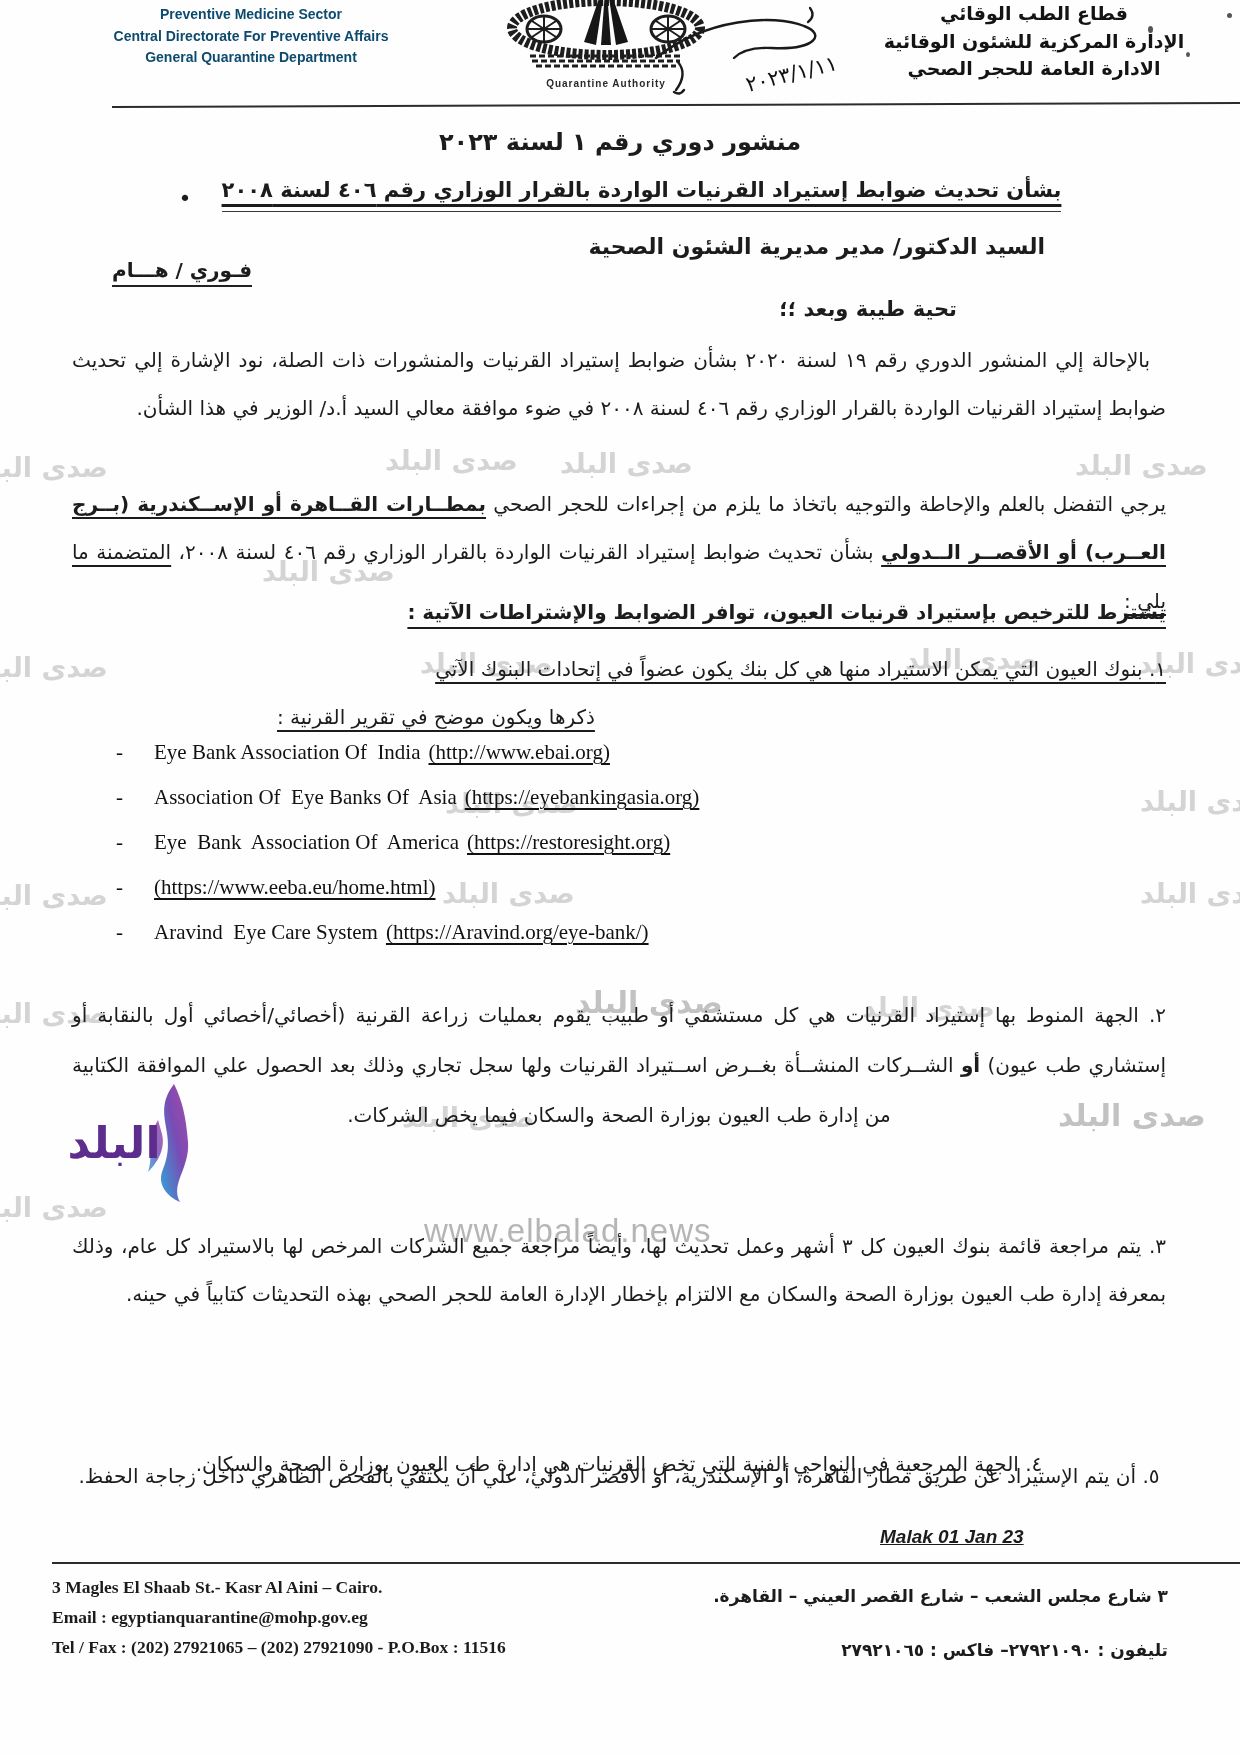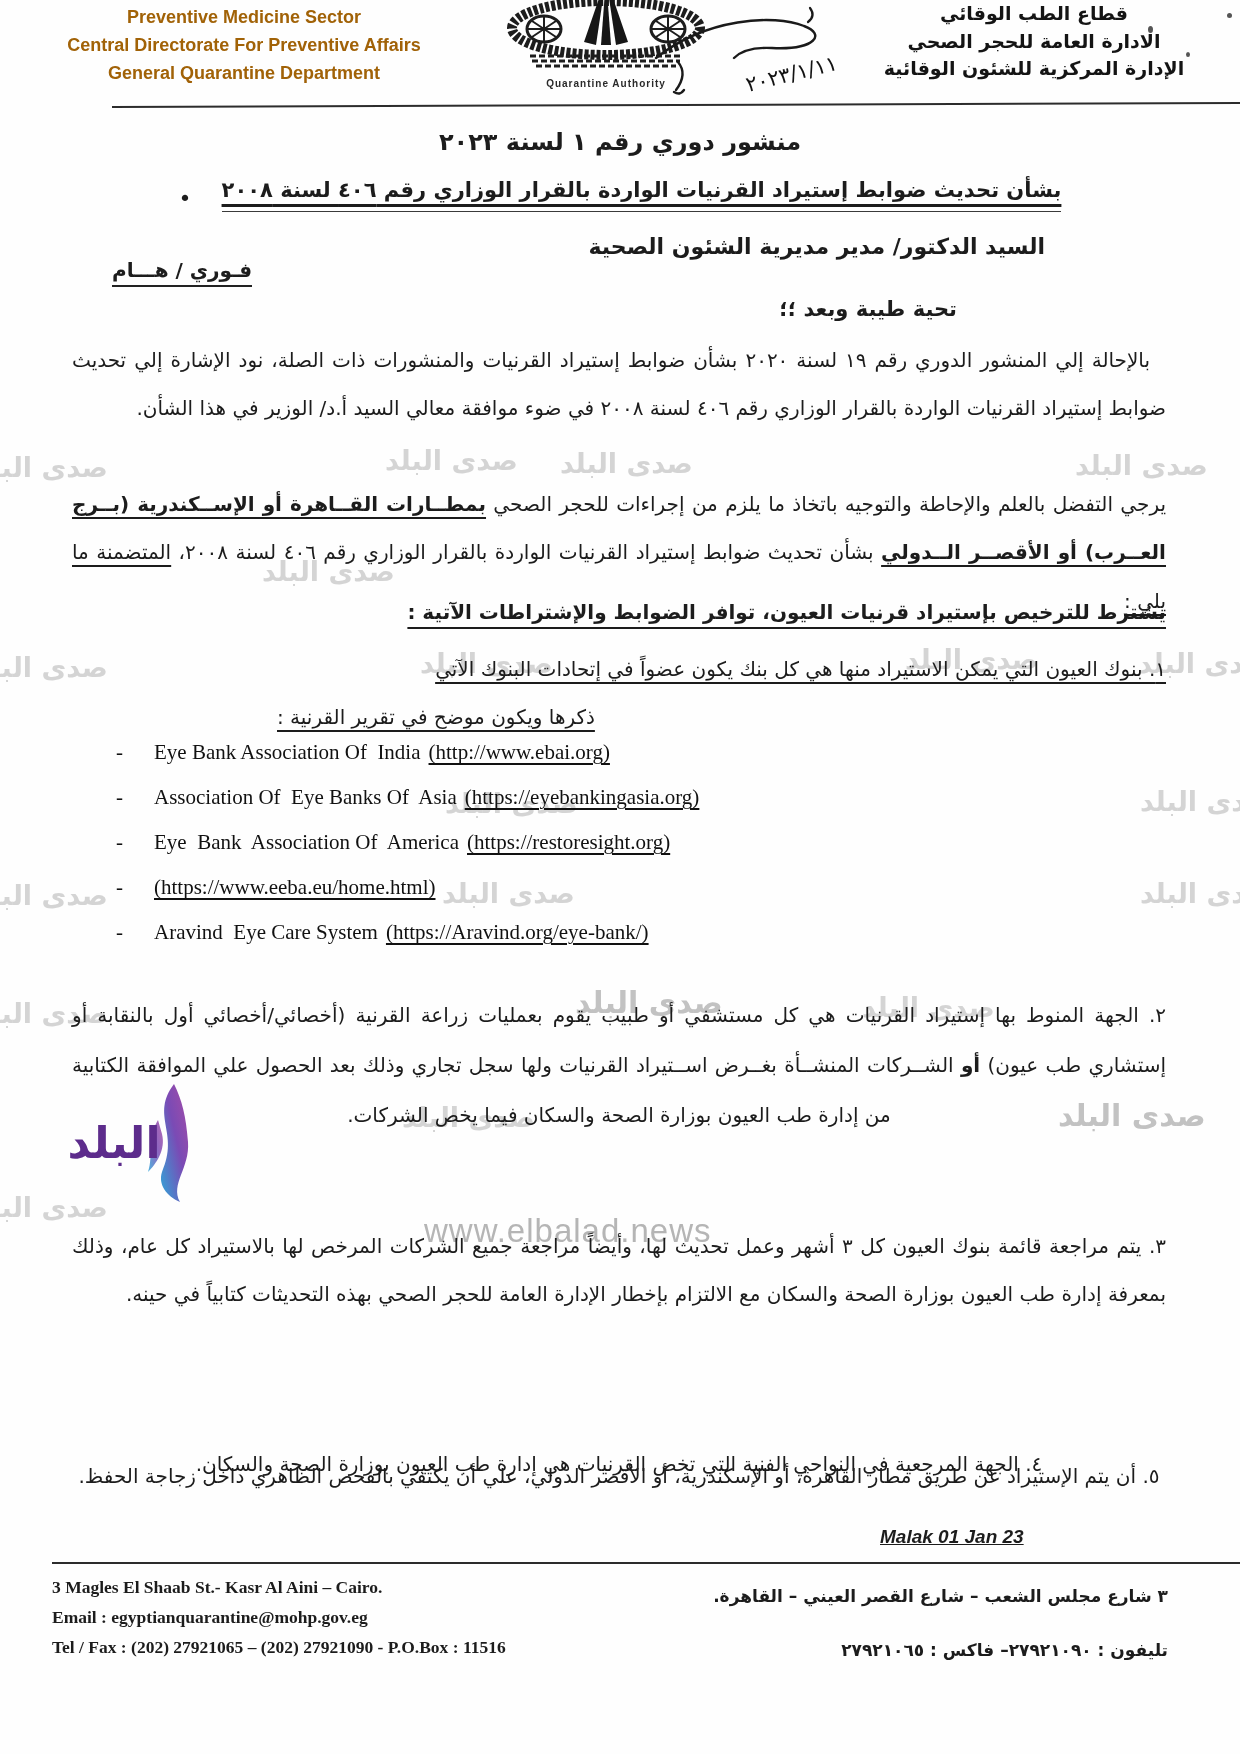--- a/index.html
+++ b/index.html
@@ -5,22 +5,22 @@
   html,body{margin:0;padding:0;}
   body{
     width:1240px;height:1754px;position:relative;overflow:hidden;
     background:#fefefe;color:#1c1c1c;
     font-family:"DejaVu Sans",sans-serif;
   }
   .abs{position:absolute;}
   .ar{direction:rtl;}
   .b{font-weight:bold;}
   
-  .hdr-en{left:26px;top:4px;width:436px;text-align:center;
-    font-family:"Liberation Sans",sans-serif;font-weight:bold;font-size:18px;line-height:1.55;color:#a16207;z-index:3;}
+  .hdr-en{left:33px;top:4px;width:436px;text-align:center;
+    font-family:"Liberation Sans",sans-serif;font-weight:bold;font-size:14px;line-height:1.55;color:#0c4a6e;z-index:3;}
   .hdr-ar{right:34px;top:0px;width:344px;text-align:center;direction:rtl;
     font-weight:bold;font-size:19px;line-height:1.45;color:#141414;z-index:3;}
   .hdr-logo{left:492px;top:0;width:228px;height:94px;z-index:3;}
   .hdr-hand{left:648px;top:0;width:210px;height:108px;z-index:4;}
   .hdr-rule{left:112px;top:104px;width:1128px;border-top:2px solid #2c2c2c;transform:rotate(-0.2deg);z-index:2;}
   .speck{position:absolute;background:#555;border-radius:50%;z-index:3;}
   
   .doc-title{left:0;top:128px;width:100%;text-align:center;font-weight:bold;font-size:24px;z-index:3;}
   .subject-row{left:0;top:178px;width:100%;display:flex;justify-content:center;align-items:flex-start;gap:30px;z-index:3;}
   .subject-bullet{font-size:22px;margin-top:8px;}
@@ -109,22 +109,22 @@
 </svg>
 
 <div class="abs hdr-en">
   <div>Preventive Medicine Sector</div>
   <div>Central Directorate For Preventive Affairs</div>
   <div>General Quarantine Department</div>
 </div>
 
 <div class="abs hdr-ar">
   <div>قطاع الطب الوقائي</div>
+  <div>الإدارة المركزية للشئون الوقائية</div>
   <div>الادارة العامة للحجر الصحي</div>
-  <div>الإدارة المركزية للشئون الوقائية</div>
 </div>
 
 <svg class="abs hdr-logo" viewBox="0 0 228 94">
   <ellipse cx="114" cy="28" rx="94" ry="27" fill="none" stroke="#1d1d1d" stroke-width="10" stroke-dasharray="4 2"></ellipse>
   <ellipse cx="52" cy="29" rx="17" ry="13" fill="none" stroke="#1d1d1d" stroke-width="3"></ellipse>
   <path d="M40,21 L64,37 M64,21 L40,37 M52,16 L52,42 M35,29 L69,29" stroke="#1d1d1d" stroke-width="2"></path>
   <ellipse cx="176" cy="29" rx="17" ry="13" fill="none" stroke="#1d1d1d" stroke-width="3"></ellipse>
   <path d="M164,21 L188,37 M188,21 L164,37 M176,16 L176,42 M159,29 L193,29" stroke="#1d1d1d" stroke-width="2"></path>
   <path d="M114,-22 L92,42 L104,45 Z" fill="#161616"></path>
   <path d="M114,-22 L109,45 L119,45 Z" fill="#161616"></path>

